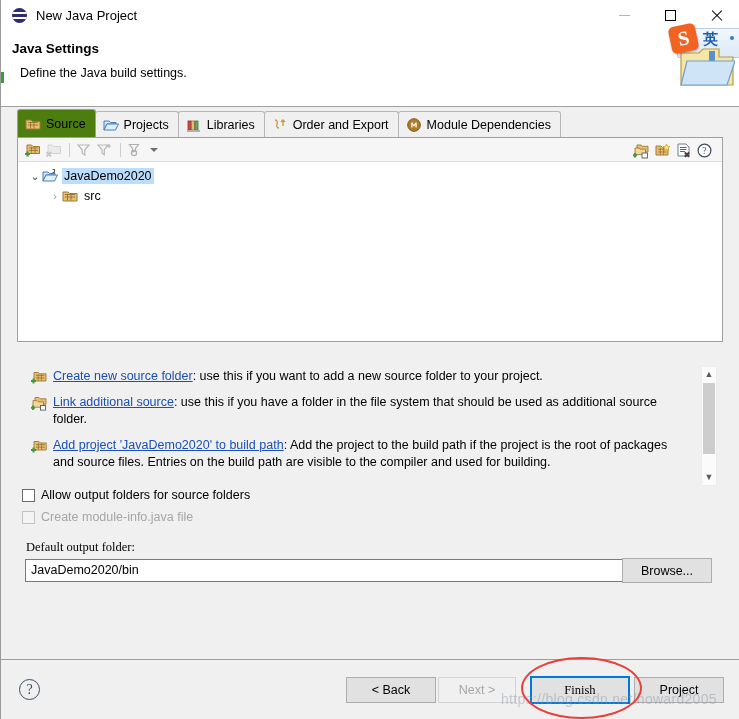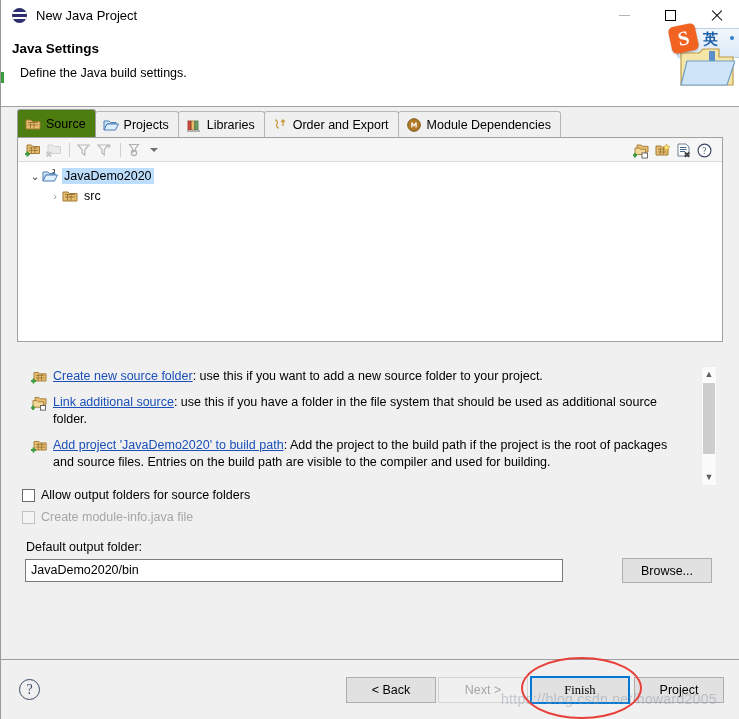--- a/index.html
+++ b/index.html
@@ -392,25 +392,26 @@
     border-color: #c2c2c2;
     background: #f4f4f4;
   }
   .chk-label.disabled { color: #a6a6a6; }
 
   
   .out-label {
     position: absolute;
     left: 25px; top: 540px;
     font-size: 12.5px;
+    font-family: Liberation Serif, serif;
   }
   .out-input {
     position: absolute;
     left: 24px; top: 559px;
-    width: 538px;
+    width: 598px;
     height: 23px;
     background: #ffffff;
     border: 1px solid #7a7a7a;
     box-sizing: border-box;
     font-family: "Liberation Sans", sans-serif;
     font-size: 12.5px;
     padding: 0 5px;
     line-height: 21px;
     color: #000;
     overflow: hidden;
@@ -459,21 +460,21 @@
     background: #e1e1e1;
     border: 1px solid #adadad;
     box-sizing: border-box;
     font-size: 12.5px;
     display: flex;
     align-items: center;
     justify-content: center;
     color: #000;
   }
   .btn.back   { left: 345px; top: 677px; width: 90px; }
-  .btn.next   { left: 437px; top: 677px; width: 90px; color: #a6a6a6; background:#f0f0f0; border-color:#d4d4d4;}
+  .btn.next   { left: 437px; top: 677px; width: 78px; color: #a6a6a6; background:#f0f0f0; border-color:#d4d4d4;}
   .btn.finish {
     left: 529px; top: 676px; width: 100px; height: 28px;
     background: #e1e1e1;
     border: 2px solid #0078d7;
     font-family: Liberation Serif, serif;
   }
   .btn.cancel { left: 633px; top: 677px; width: 90px; }
 
   .red-ellipse {
     position: absolute;

